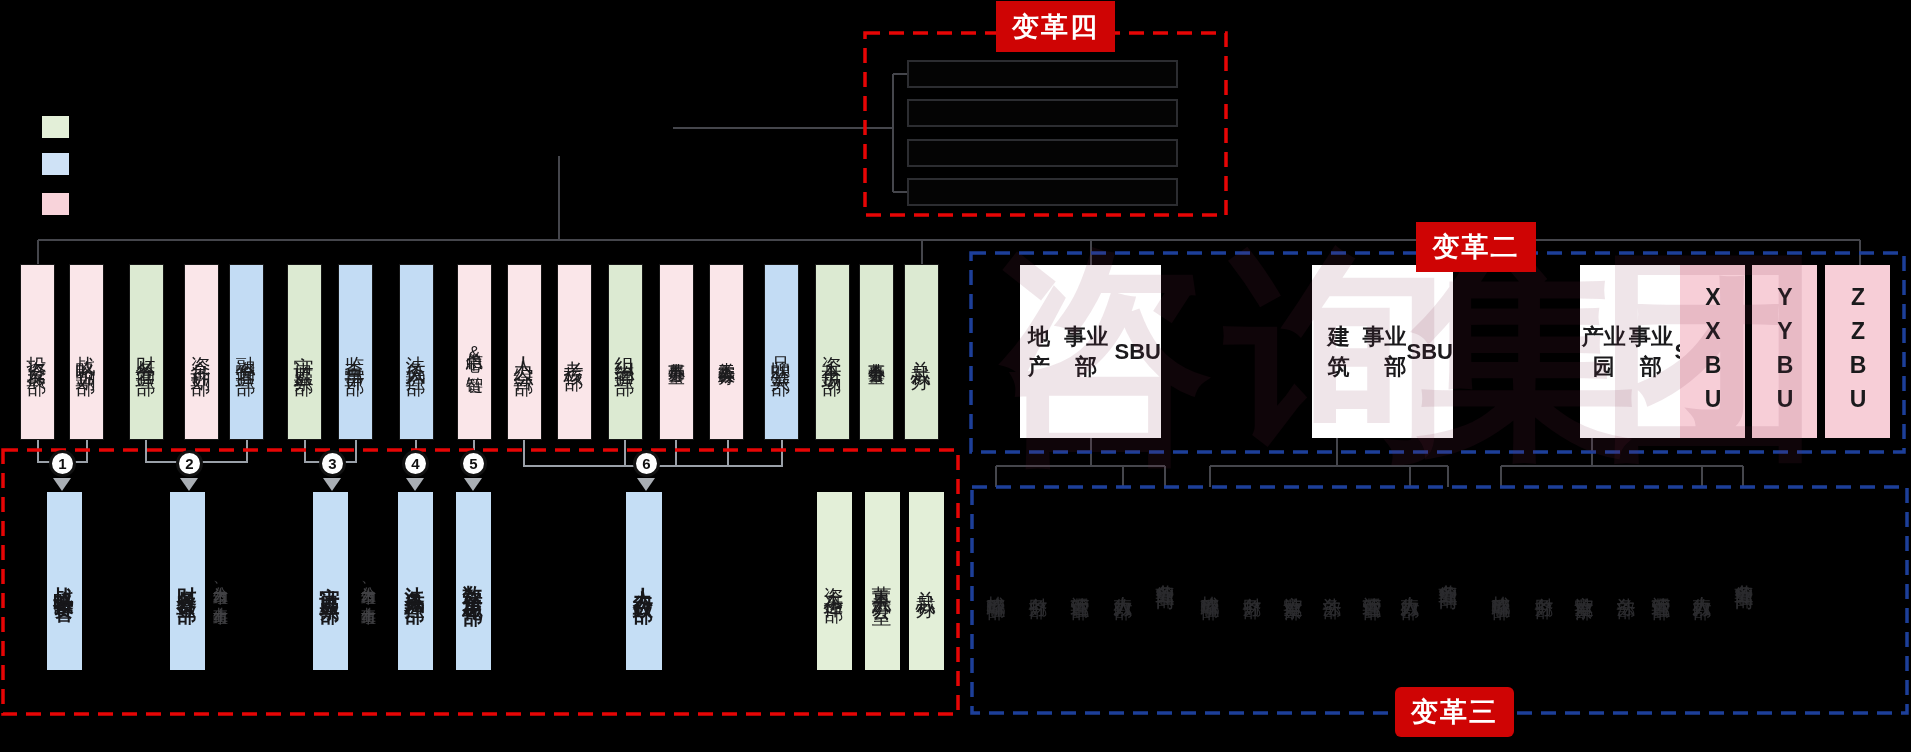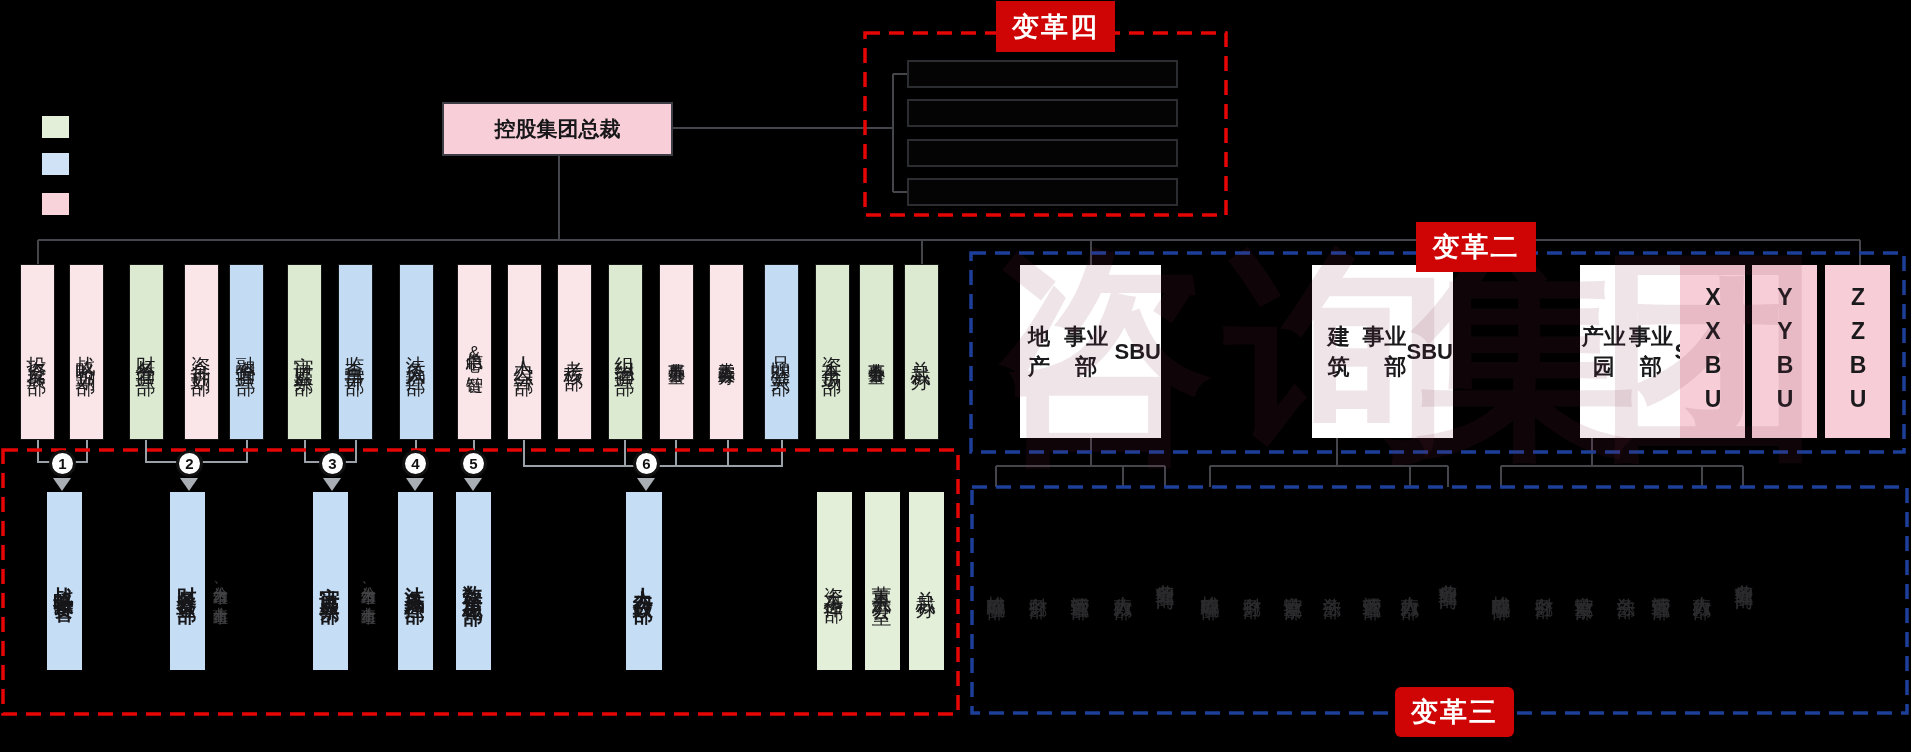--- a/index.html
+++ b/index.html
@@ -101,21 +101,20 @@
       <rect x="3" y="450" width="955" height="264" stroke="#e60505" stroke-dasharray="15 9"></rect>
       <rect x="971" y="253" width="933" height="199" stroke="#1d3f99" stroke-dasharray="15 9"></rect>
       <rect x="972" y="487" width="935" height="226" stroke="#1d3f99" stroke-dasharray="15 9"></rect>
     </g>
   </svg>
 
   <div class="sw" style="top:116px;background:#e3efd8;"></div>
   <div class="sw" style="top:153px;background:#cfe2f6;"></div>
   <div class="sw" style="top:193px;background:#f8d3da;"></div>
 
-  <div class="president">控股集团总裁</div>
 
   <div class="chip" style="left:996px;top:1px;width:119px;height:51px;">变革四</div>
   <div class="r4box" style="top:60px;"></div>
   <div class="r4box" style="top:99px;"></div>
   <div class="r4box" style="top:139px;"></div>
   <div class="r4box" style="top:178px;"></div>
 
   <div class="vbox pink" style="left:20px;">投资发展部</div>
   <div class="vbox pink" style="left:69px;">战略企划部</div>
   <div class="vbox green" style="left:129px;">财务管理部</div>

